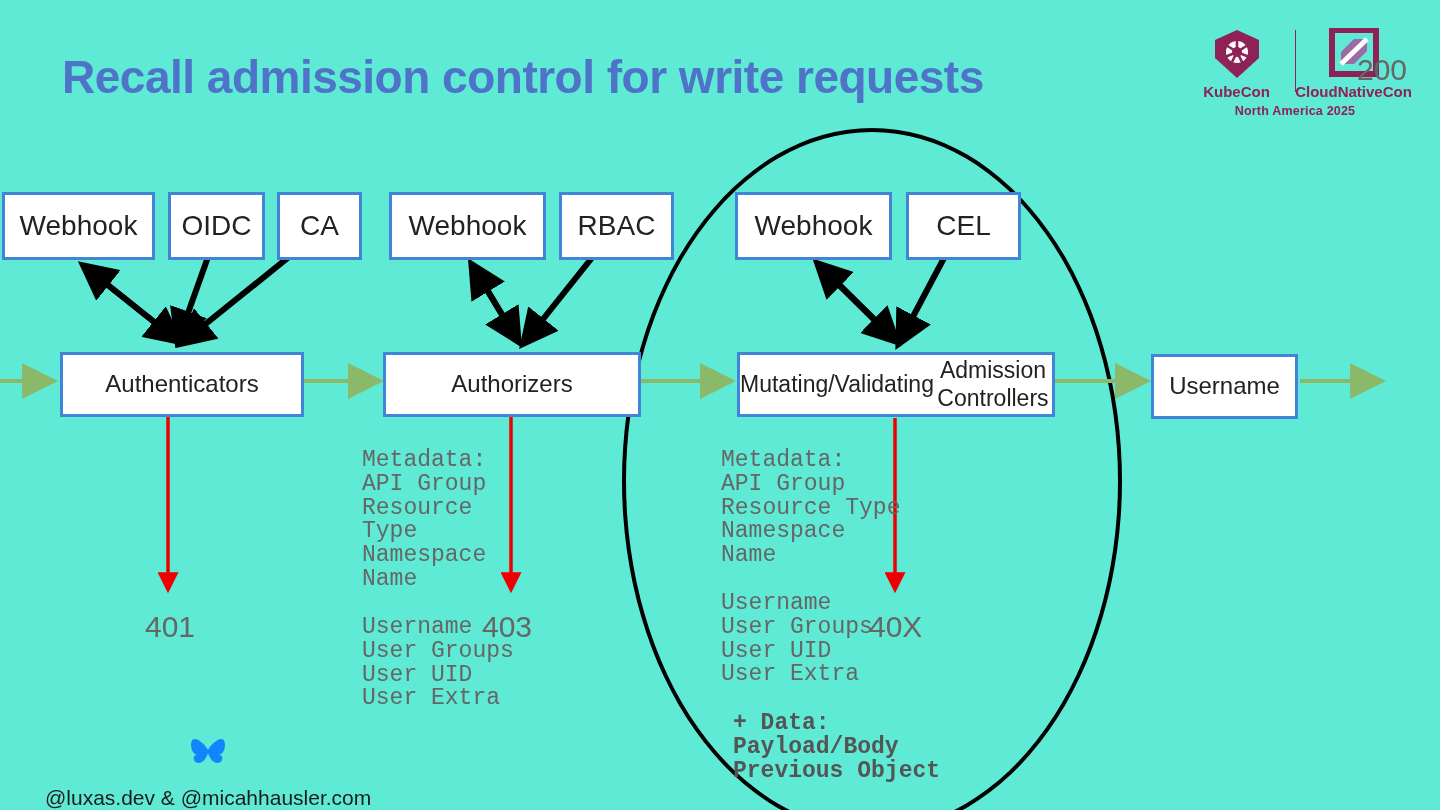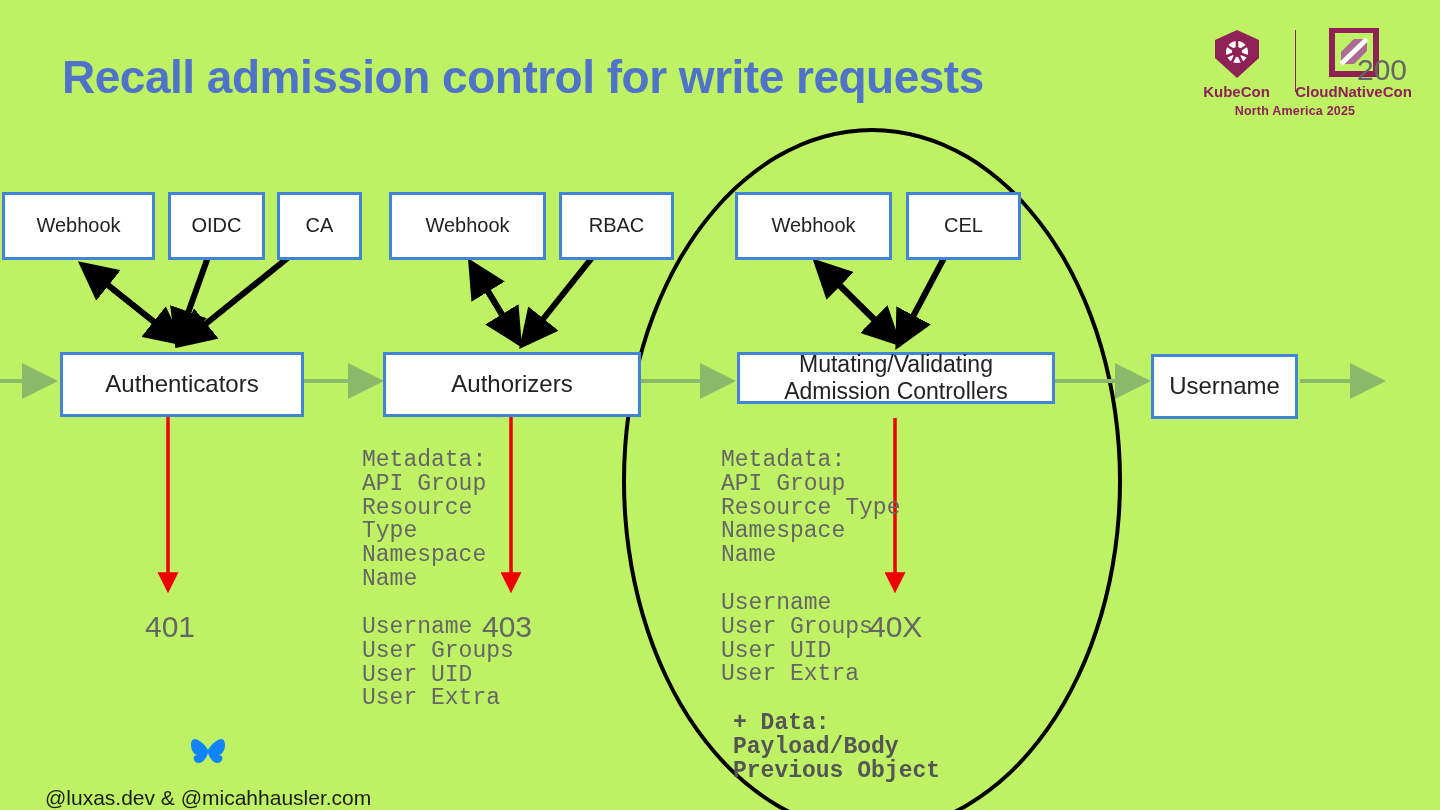--- a/index.html
+++ b/index.html
@@ -7,21 +7,21 @@
     padding: 0;
     background: #ffffff;
   }
   body {
     font-family: "Liberation Sans", sans-serif;
   }
   #slide {
     position: relative;
     width: 1440px;
     height: 810px;
-    background: #bef264;
+    background: #5eead4;
     overflow: hidden;
   }
 
   
   #title {
     position: absolute;
     left: 62px;
     top: 50px;
     font-size: 46px;
     font-weight: bold;
@@ -99,21 +99,21 @@
     background: #ffffff;
     color: #222222;
     display: flex;
     align-items: center;
     justify-content: center;
     text-align: center;
     font-size: 24px;
     line-height: 1.18;
     font-family: "Liberation Sans", sans-serif;
   }
-  .box.small { font-size: 20px; }
+  .box.small { font-size: 28px; }
   .box.two-line { font-size: 23px; }
 
   
   #vec {
     position: absolute;
     left: 0; top: 0;
     width: 1440px;
     height: 810px;
     pointer-events: none;
   }
@@ -255,21 +255,21 @@
   <div class="box small" style="left:277px;top:192px; width:85px;  height:68px;">CA</div>
 
   <div class="box small" style="left:389px;top:192px; width:157px; height:68px;">Webhook</div>
   <div class="box small" style="left:559px;top:192px; width:115px; height:68px;">RBAC</div>
 
   <div class="box small" style="left:735px;top:192px; width:157px; height:68px;">Webhook</div>
   <div class="box small" style="left:906px;top:192px; width:115px; height:68px;">CEL</div>
 
   <div class="box" style="left:60px; top:352px; width:244px; height:65px;">Authenticators</div>
   <div class="box" style="left:383px;top:352px; width:258px; height:65px;">Authorizers</div>
-  <div class="box two-line" style="left:737px;top:352px; width:318px; height:52px;flex-direction:column;">
+  <div class="box two-line" style="left:737px;top:352px; width:318px; height:65px;">
       <div>Mutating/Validating</div>
       <div>Admission Controllers</div>
     </div>
   <div class="box" style="left:1151px;top:354px; width:147px; height:65px;">Username</div>
 
   <div class="code" style="left:145px; top:610px;">401</div>
   <div class="code" style="left:482px; top:610px;text-align:right;">403</div>
   <div class="code" style="left:869px; top:610px;">40X</div>
   <div class="code" style="left:1357px; top:53px;">200</div>
 

